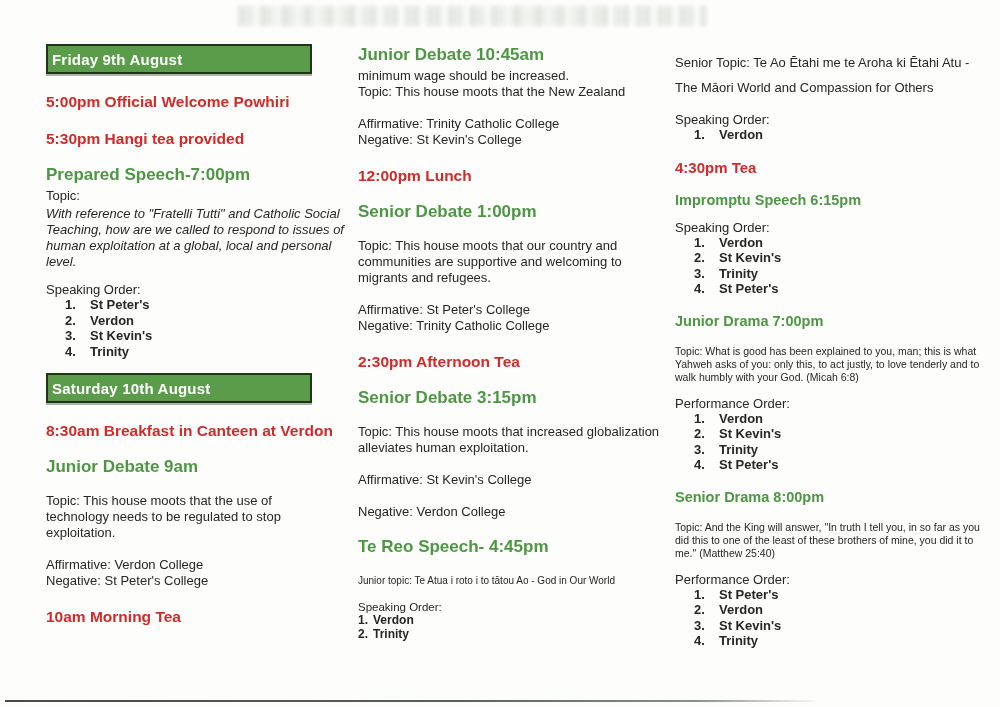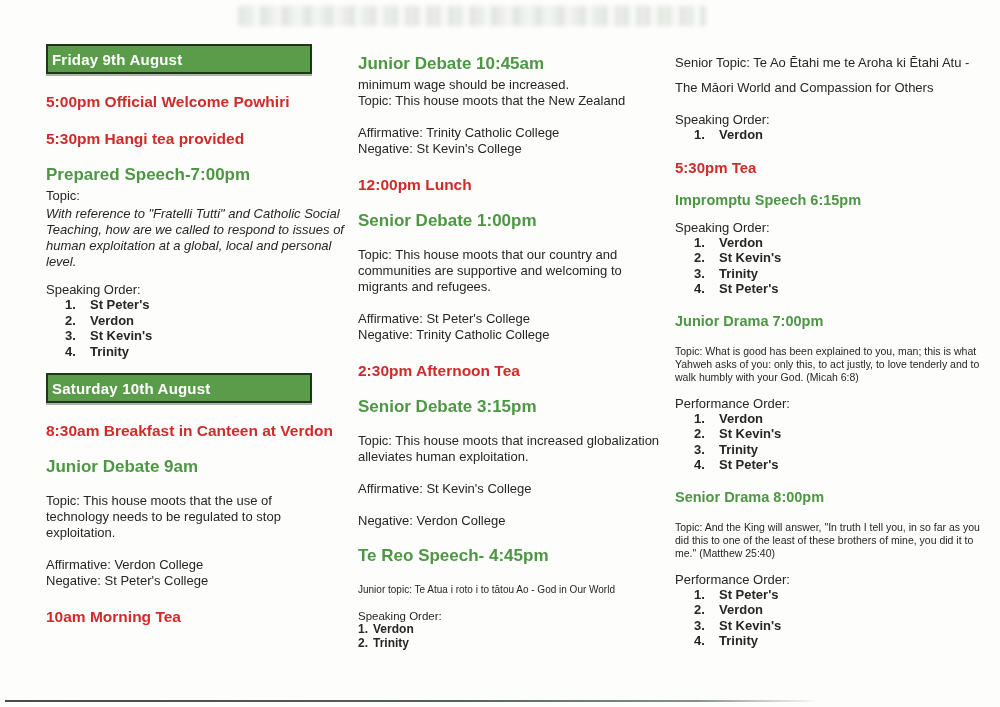--- a/index.html
+++ b/index.html
@@ -109,21 +109,21 @@
         <div class="line">Topic: This house moots that the use of</div>
         <div class="line">technology needs to be regulated to stop</div>
         <div class="line">exploitation.</div>
       </div>
       <div class="block para  sm">
         <div class="line">Affirmative: Verdon College</div>
         <div class="line">Negative: St Peter's College</div>
       </div>
       <div class="block heading red lg ">10am Morning Tea</div>
     </div>
-  <div class="col" style="left:358px;top:54px;width:302px;">
+  <div class="col" style="left:358px;top:45px;width:302px;">
       <div class="block heading green lg ">Junior Debate 10:45am</div>
       <div class="block para  tight">
         <div class="line">minimum wage should be increased.</div>
         <div class="line">Topic: This house moots that the New Zealand</div>
       </div>
       <div class="block para  sm">
         <div class="line">Affirmative: Trinity Catholic College</div>
         <div class="line">Negative: St Kevin's College</div>
       </div>
       <div class="block heading red lg ">12:00pm Lunch</div>
@@ -161,21 +161,21 @@
     </div>
   <div class="col" style="left:675px;top:50px;width:295px;">
       <div class="block para spaced ">
         <div class="line">Senior Topic: Te Ao Ētahi me te Aroha ki Ētahi Atu -</div>
         <div class="line">The Māori World and Compassion for Others</div>
       </div>
       <div class="block label ">Speaking Order:</div>
       <div class="block olist  gap">
         <div class="oli"><span>Verdon</span></div>
       </div>
-      <div class="block heading red md ">5:30pm Tea</div>
+      <div class="block heading red md ">4:30pm Tea</div>
       <div class="block heading green md ">Impromptu Speech 6:15pm</div>
       <div class="block label ">Speaking Order:</div>
       <div class="block olist  gap">
         <div class="oli"><span>Verdon</span></div>
         <div class="oli"><span>St Kevin's</span></div>
         <div class="oli"><span>Trinity</span></div>
         <div class="oli"><span>St Peter's</span></div>
       </div>
       <div class="block heading green md ">Junior Drama 7:00pm</div>
       <div class="block para small sm">

